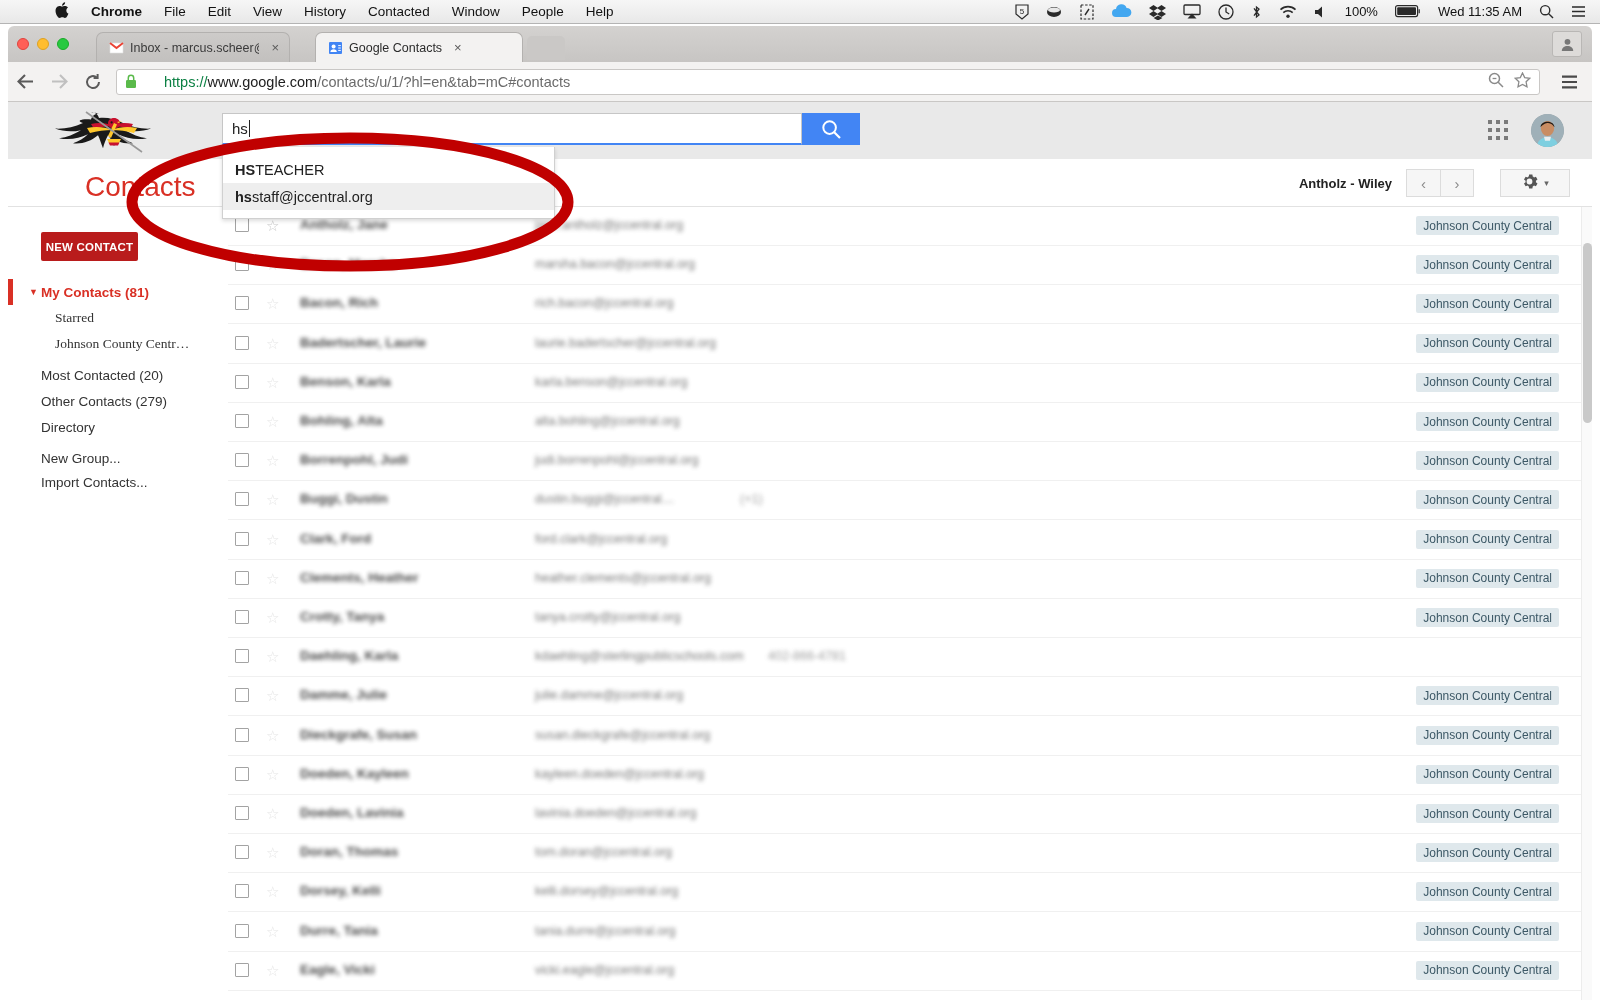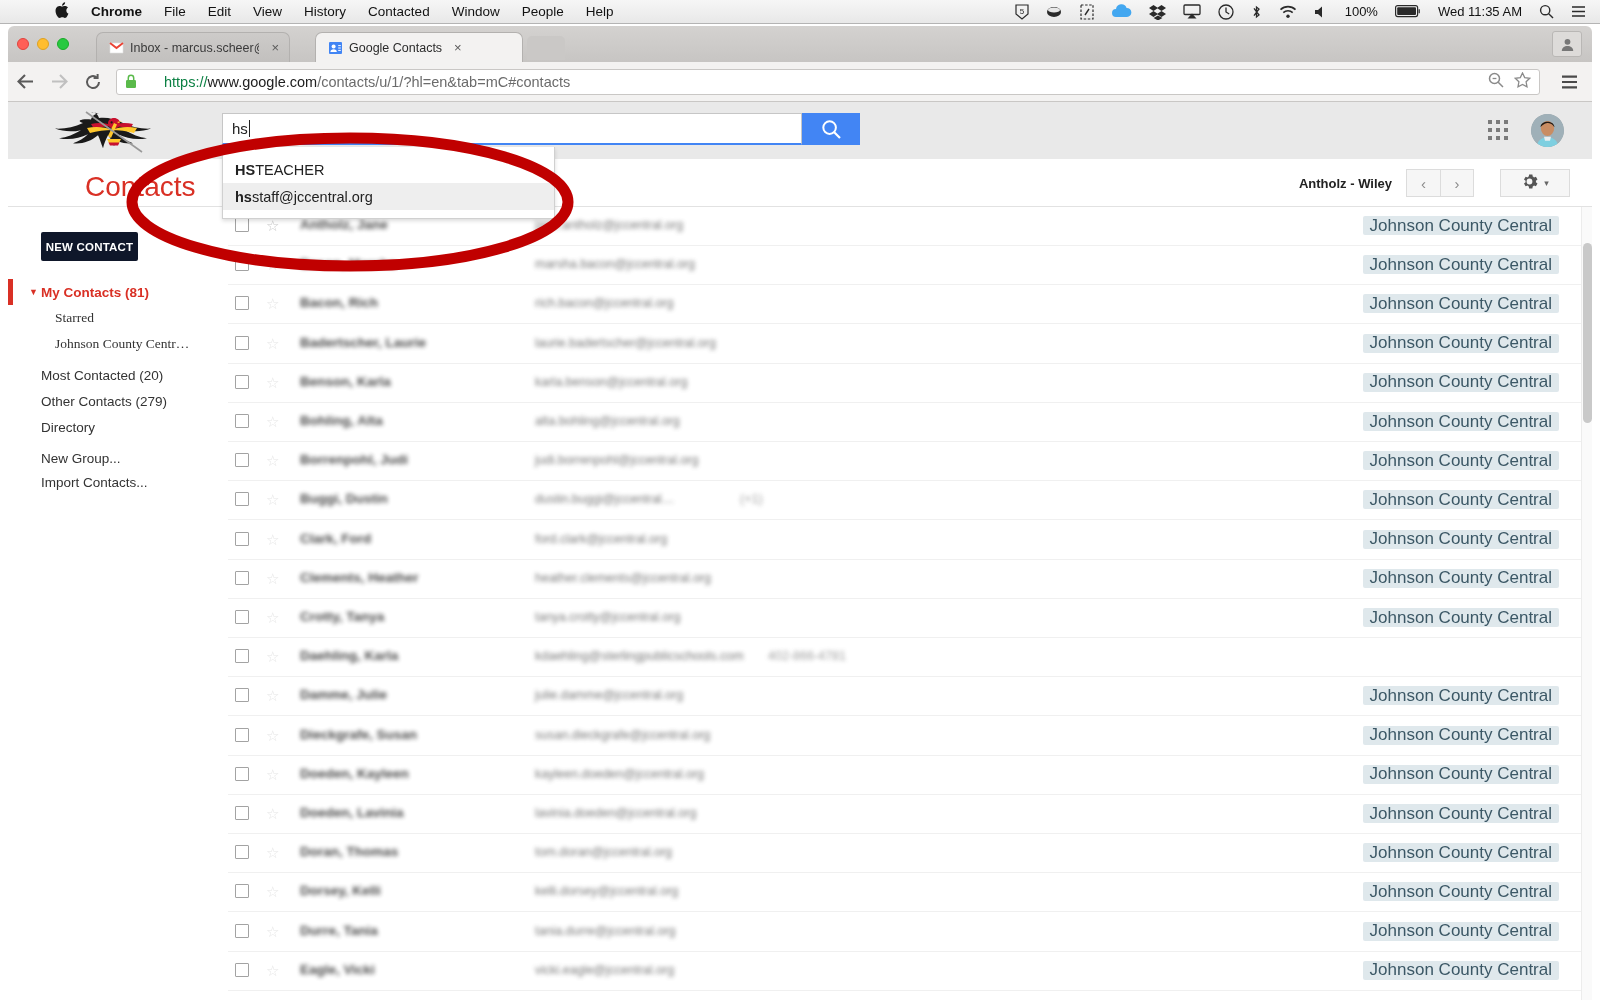--- a/index.html
+++ b/index.html
@@ -137,21 +137,21 @@
   #nextbtn { right:118px; }
   #gearbtn {
     position:absolute; right:22px; top:10px; width:70px; height:28px;
     background:#f6f6f6; border:1px solid #dcdcdc;
     display:flex; align-items:center; justify-content:center; gap:6px; color:#555;
   }
 
   #sidebar { position:absolute; left:0; top:105px; width:220px; height:793px; background:#fff; }
   #newcontact {
     position:absolute; left:33px; top:25px; width:97px; height:29px;
-    background:#0f172a; color:#fff; border-radius:2px;
+    background:#b91c1c; color:#fff; border-radius:2px;
     display:flex; align-items:center; justify-content:center;
     font-size:11.5px; font-weight:bold; letter-spacing:.2px;
   }
   #redtab { position:absolute; left:0; top:72px; width:5px; height:26px; background:#d93025; }
   .navrow { position:absolute; left:0; width:220px; height:26px; display:flex; align-items:center; font-size:13.5px; color:#333; }
   .navrow .caret-d { position:absolute; left:21px; color:#d93025; font-size:9px; }
   .navrow .lbl { position:absolute; }
   .navrow.accent .lbl { color:#d93025; font-weight:bold; left:33px; }
   .navrow.sub .lbl { left:47px;font-family:Liberation Serif, serif; }
   .navrow.plain .lbl { left:33px; }
@@ -172,21 +172,21 @@
     position:absolute; left:307px; top:11px; font-size:12.5px; color:#555;
     filter:blur(2.2px); opacity:.8;
   }
   .extra {
     position:absolute; top:11px; font-size:12.5px; color:#888;
     filter:blur(2.2px); opacity:.8;
   }
   .grp {
     position:absolute; right:22px; top:9px; height:19px;
     background:#dfe8ec; color:#3c5866; border-radius:2px;
-    padding:0 7px; display:flex; align-items:center; font-size:17px;
+    padding:0 7px; display:flex; align-items:center; font-size:12px;
   }
 
   #scrolltrack { position:absolute; right:0; top:105px; width:11px; height:793px; background:#fafafa; border-left:1px solid #ececec; }
   #scrollthumb { position:absolute; left:1px; top:36px; width:9px; height:180px; background:#c9c9c9; border-radius:5px; }
 
   
   #annot { position:absolute; left:0; top:0; width:1584px; height:898px; pointer-events:none; z-index:60; }
 </style>
 </head>
 <body>

